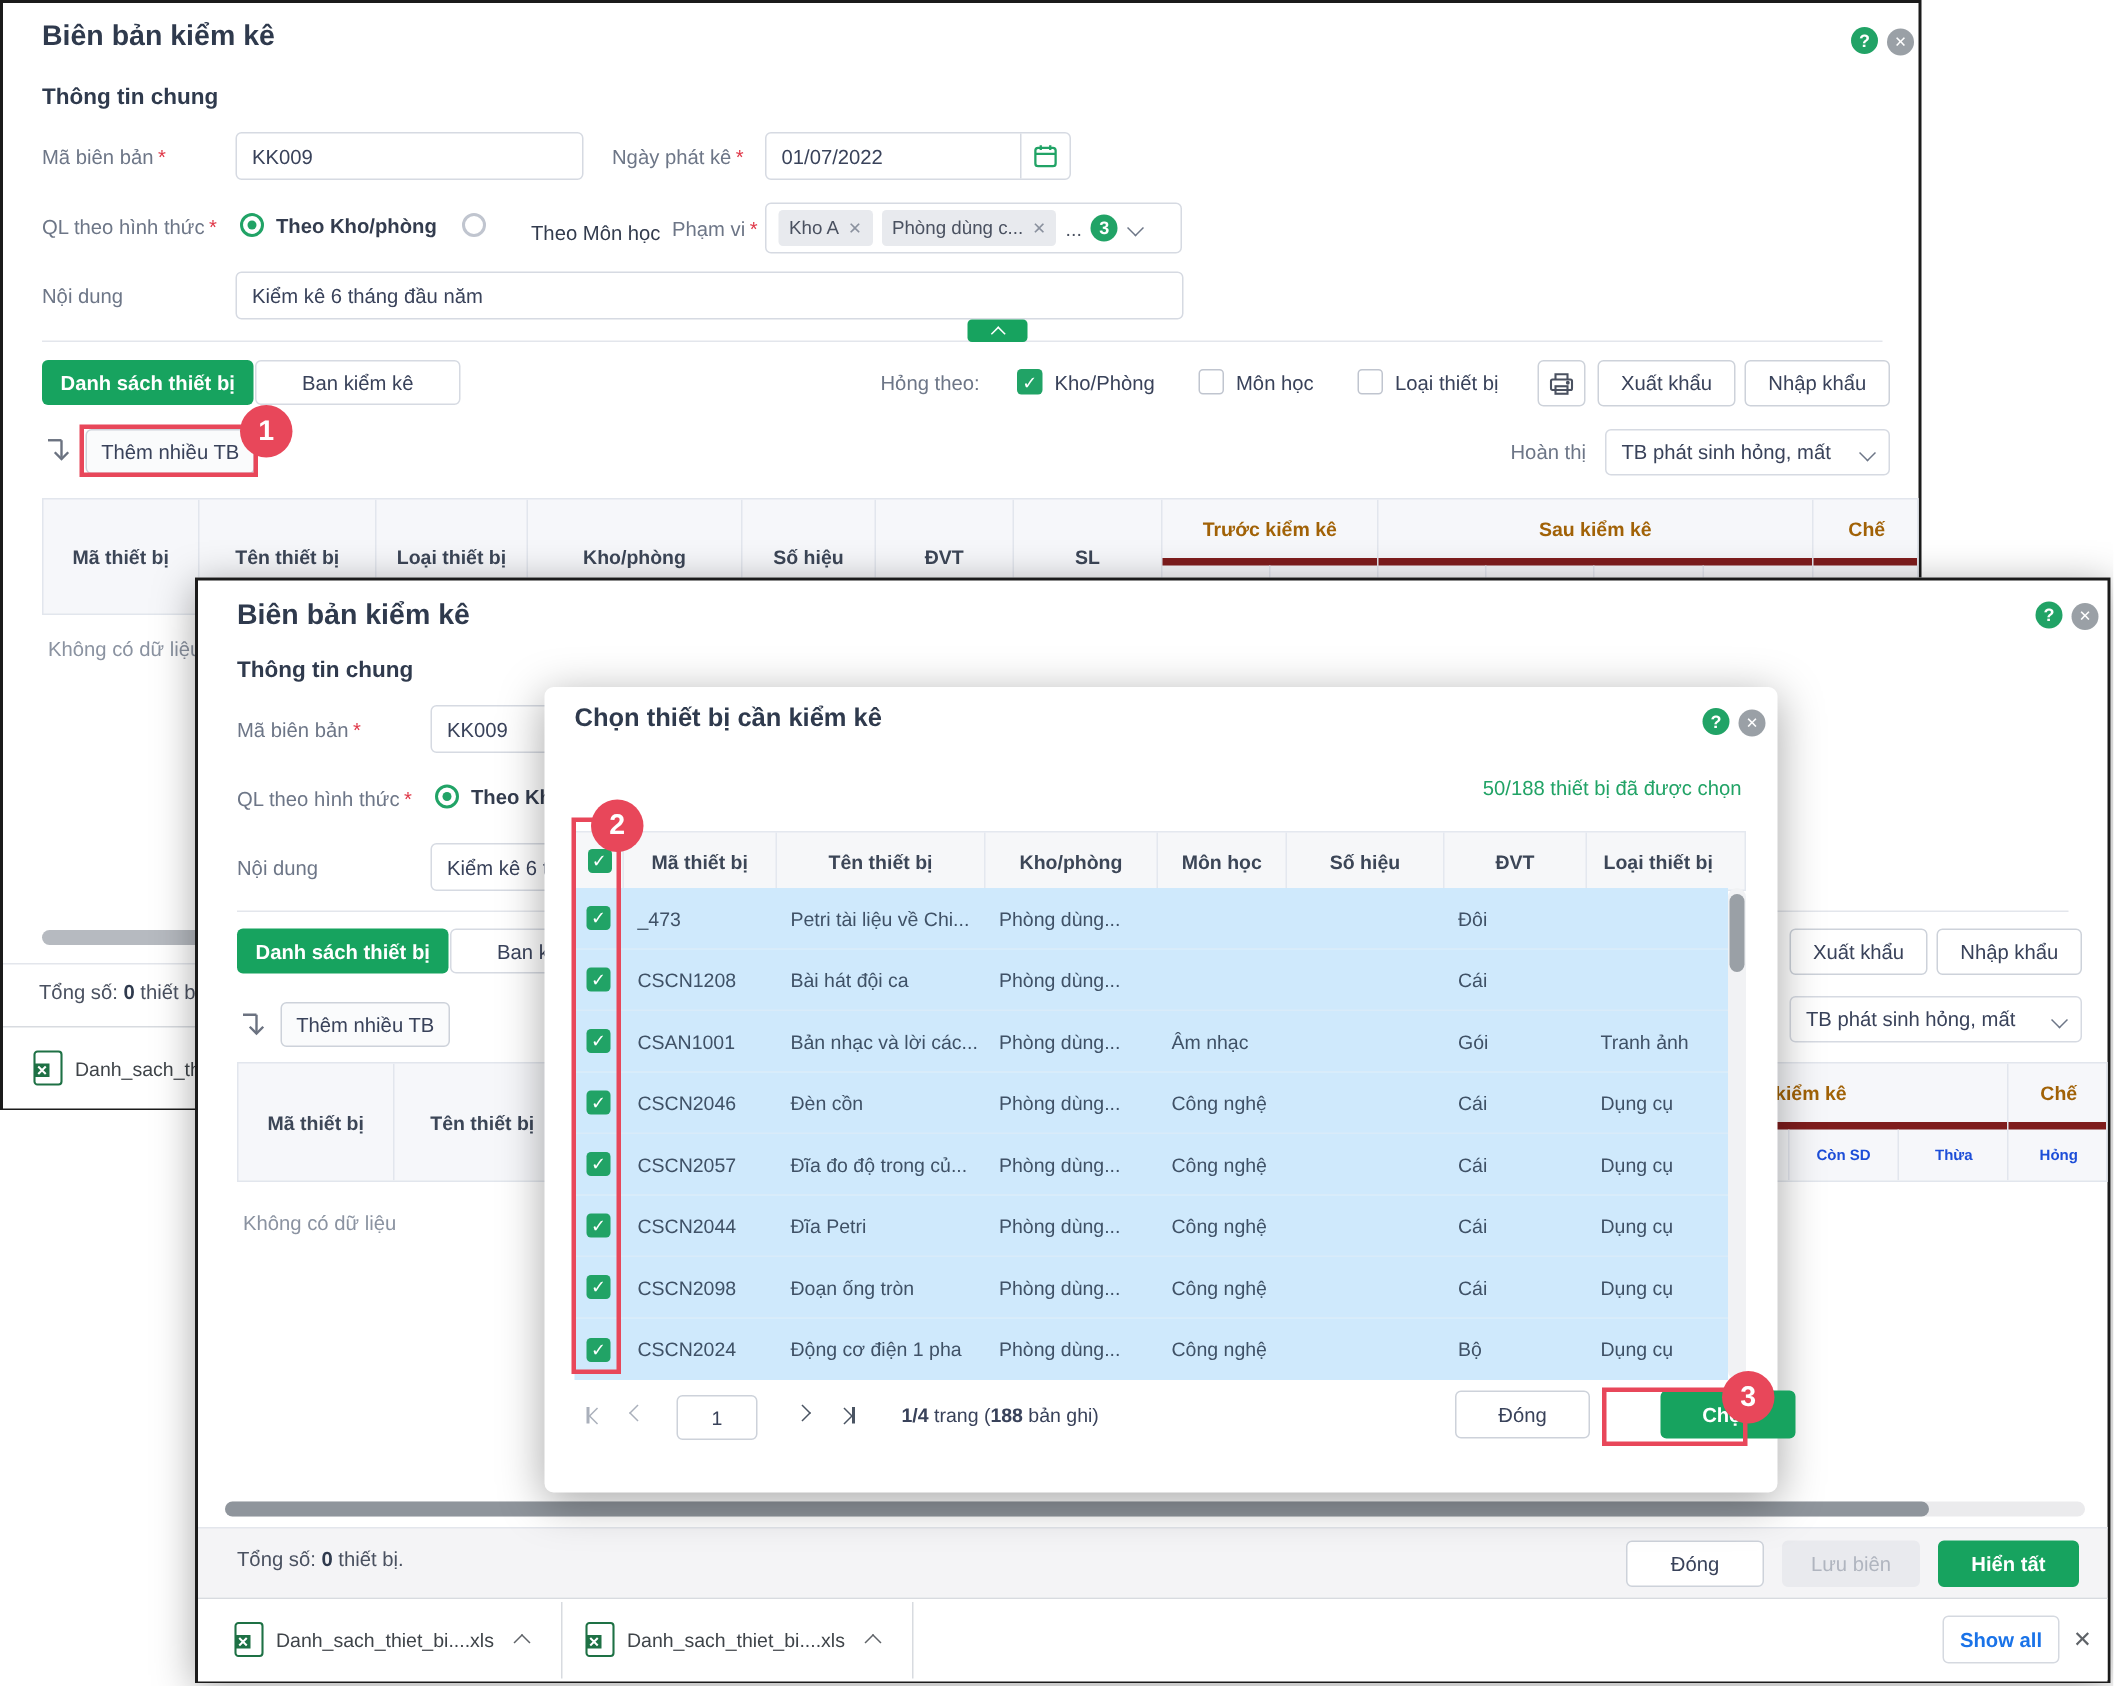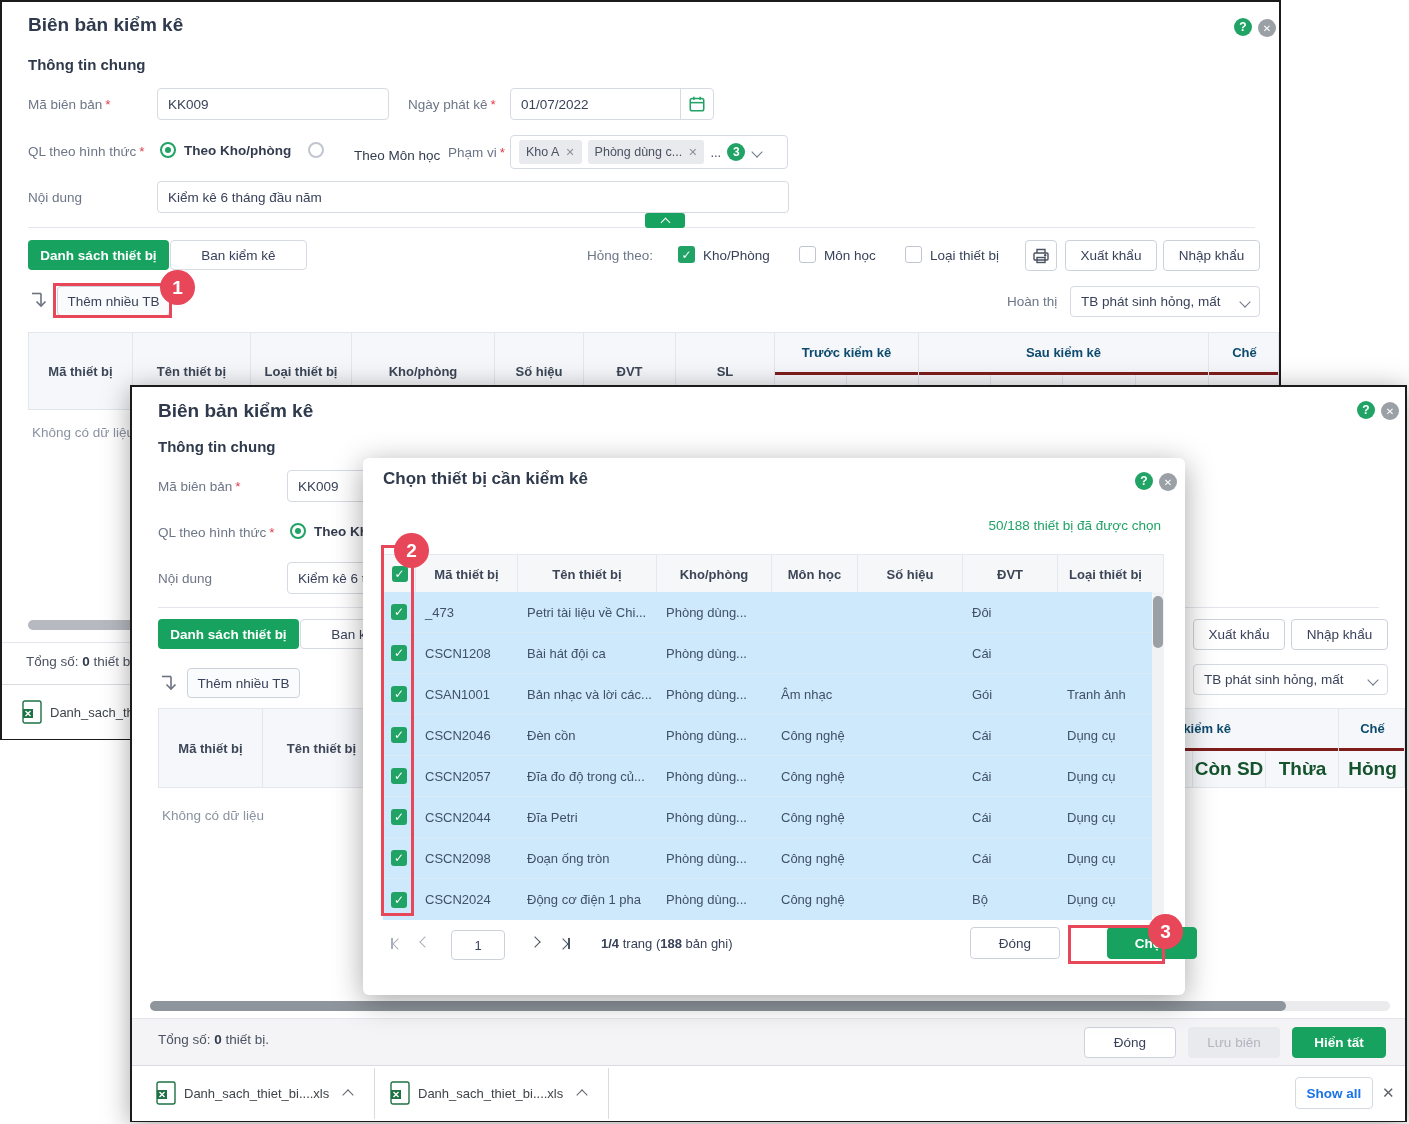--- a/index.html
+++ b/index.html
@@ -43,25 +43,25 @@
   .cb.off{background:#fff;border:1.5px solid #c0c5cf;}
   .chip{display:inline-flex;align-items:center;gap:6px;background:#e8eaee;border-radius:3px;height:24px;
         padding:0 7px;font-size:12.5px;color:#4a5160;white-space:nowrap;}
   .chip .x{color:#8a919e;font-size:11px;cursor:pointer;}
   .badge{width:18px;height:18px;border-radius:50%;background:#21a366;color:#fff;font-size:12px;font-weight:700;
          display:flex;align-items:center;justify-content:center;}
   .thead{position:absolute;display:flex;background:#f6f7fa;border:1px solid #e2e6ed;box-sizing:border-box;overflow:hidden;}
   .th{display:flex;align-items:center;justify-content:center;font-size:13px;font-weight:700;color:#3c4657;
       border-right:1px solid #e2e6ed;box-sizing:border-box;text-align:center;flex:none;}
   .thg{display:flex;flex-direction:column;border-right:1px solid #e2e6ed;box-sizing:border-box;flex:none;}
-  .thg-top{height:39px;display:flex;align-items:center;justify-content:center;border-bottom:3px solid #7f1d1d;
-           font-size:13px;font-weight:700;color:#0c4a6e;white-space:nowrap;overflow:hidden;text-align:right;}
+  .thg-top{height:39px;display:flex;align-items:center;justify-content:center;border-bottom:5px solid #7f1d1d;
+           font-size:13px;font-weight:700;color:#a16207;white-space:nowrap;overflow:hidden;text-align:right;}
   .thg-subs{display:flex;flex:1;}
   .ths{border-right:1px solid #e2e6ed;box-sizing:border-box;flex:none;display:flex;align-items:center;
-       justify-content:center;font-size:19px;font-weight:700;color:#14532d;white-space:nowrap;overflow:hidden;}
+       justify-content:center;font-size:10px;font-weight:700;color:#1d4ed8;white-space:nowrap;overflow:hidden;}
   .empty{position:absolute;font-size:13.5px;color:#8b93a1;white-space:nowrap;}
   .total{position:absolute;font-size:13.5px;color:#4a5160;white-space:nowrap;}
   .total b{color:#2f3a4d;}
   .dlbar{position:absolute;background:#fff;border-top:1px solid #d8dbe0;}
   .dlname{font-size:13px;color:#3f4449;white-space:nowrap;}
   .vsep{position:absolute;width:1px;background:#d8dbe0;}
   .scrlthumb{position:absolute;border-radius:5px;background:#b6bac0;}
   
   #modal{position:absolute;left:363px;top:458px;width:822px;height:537px;background:#fff;border-radius:6px;
          box-shadow:0 6px 30px rgba(0,0,0,.35);z-index:10;}

